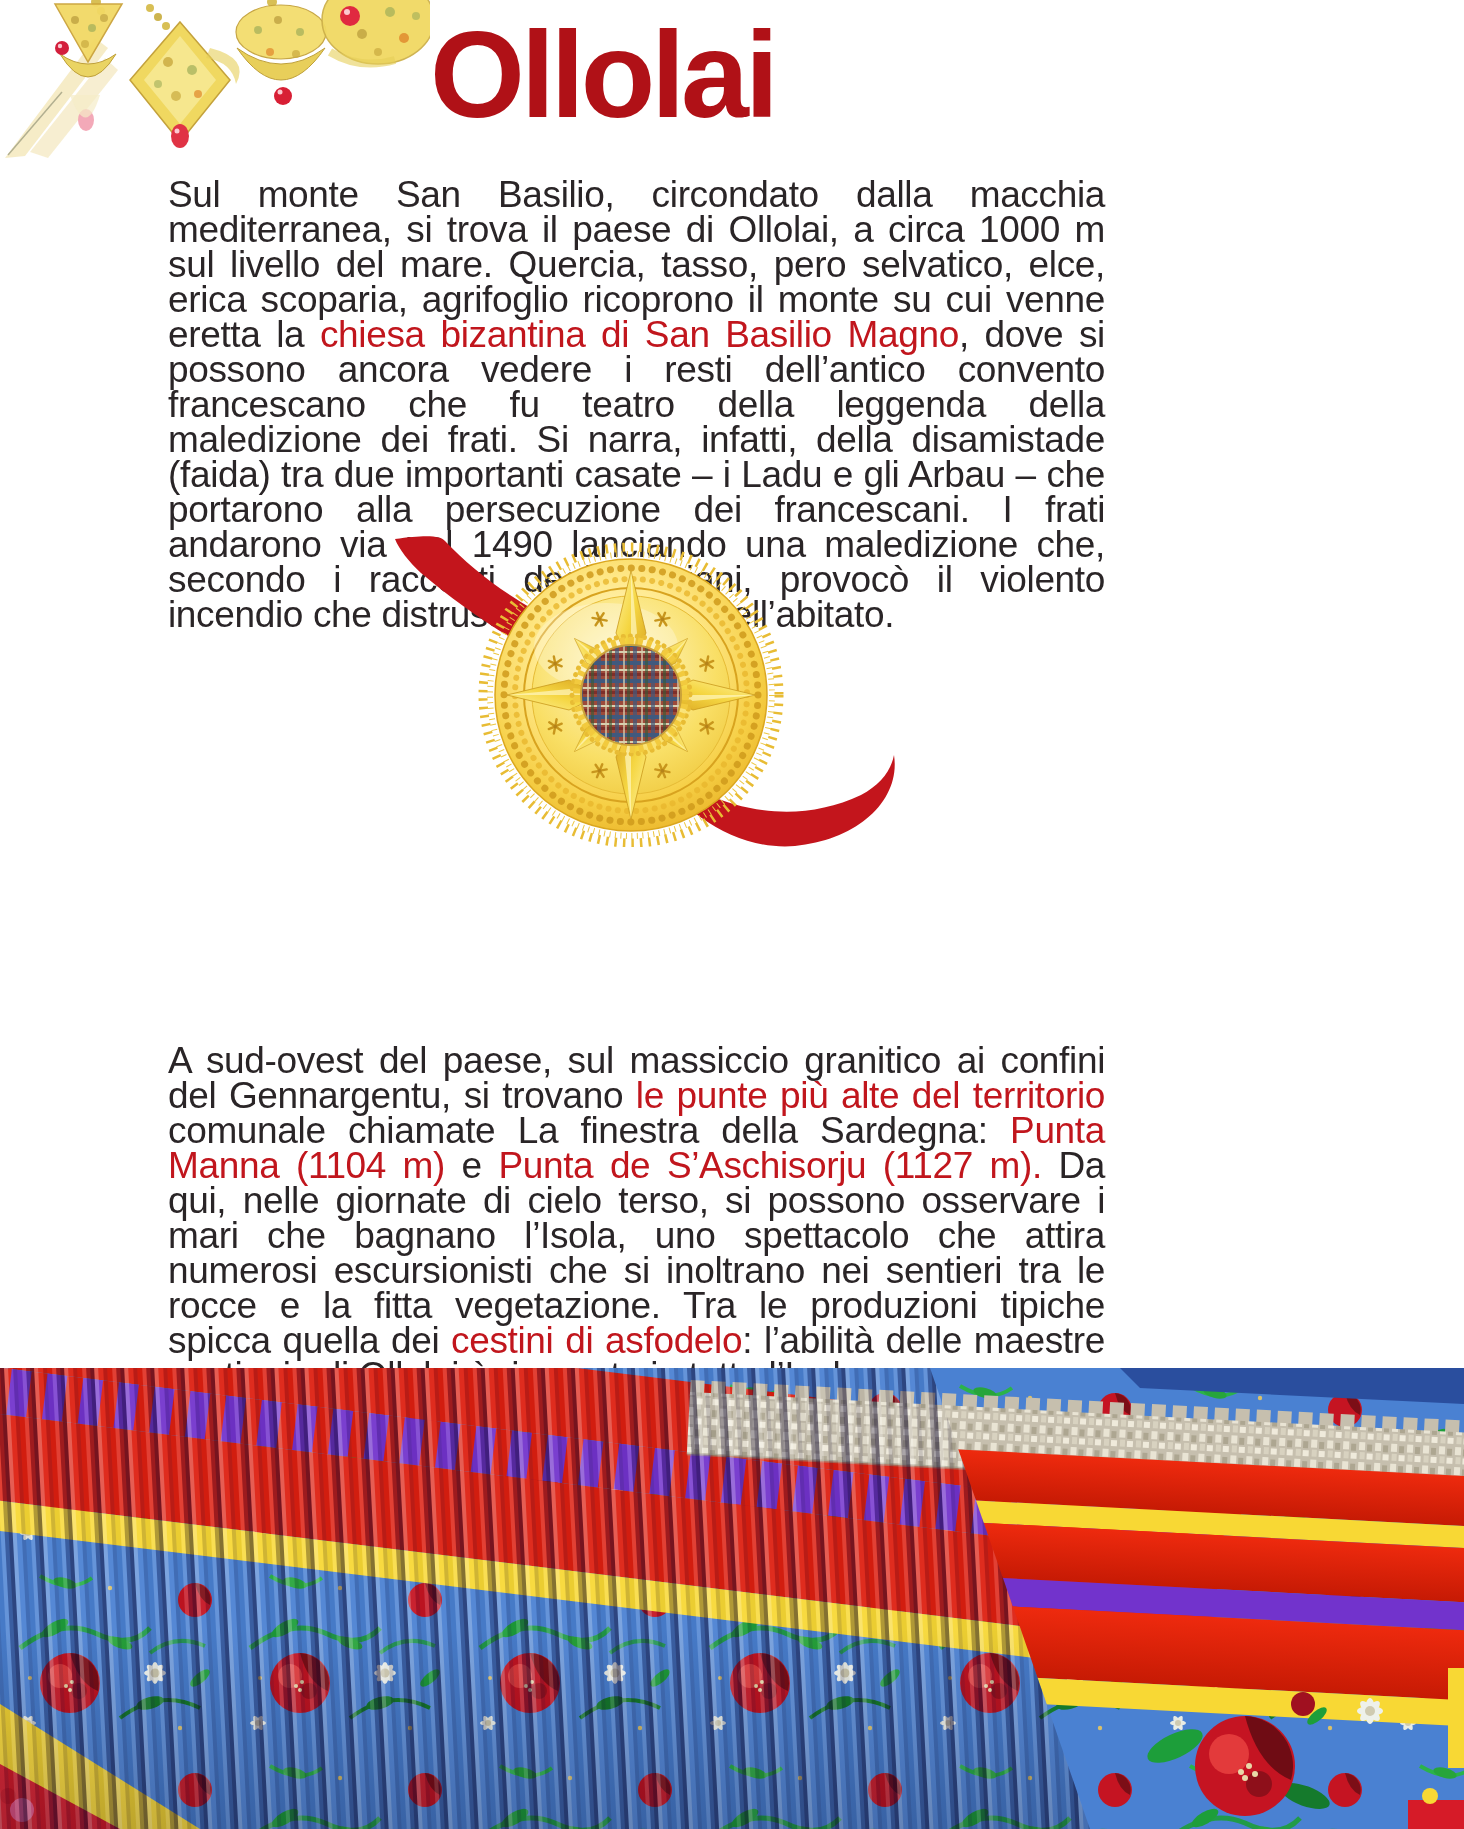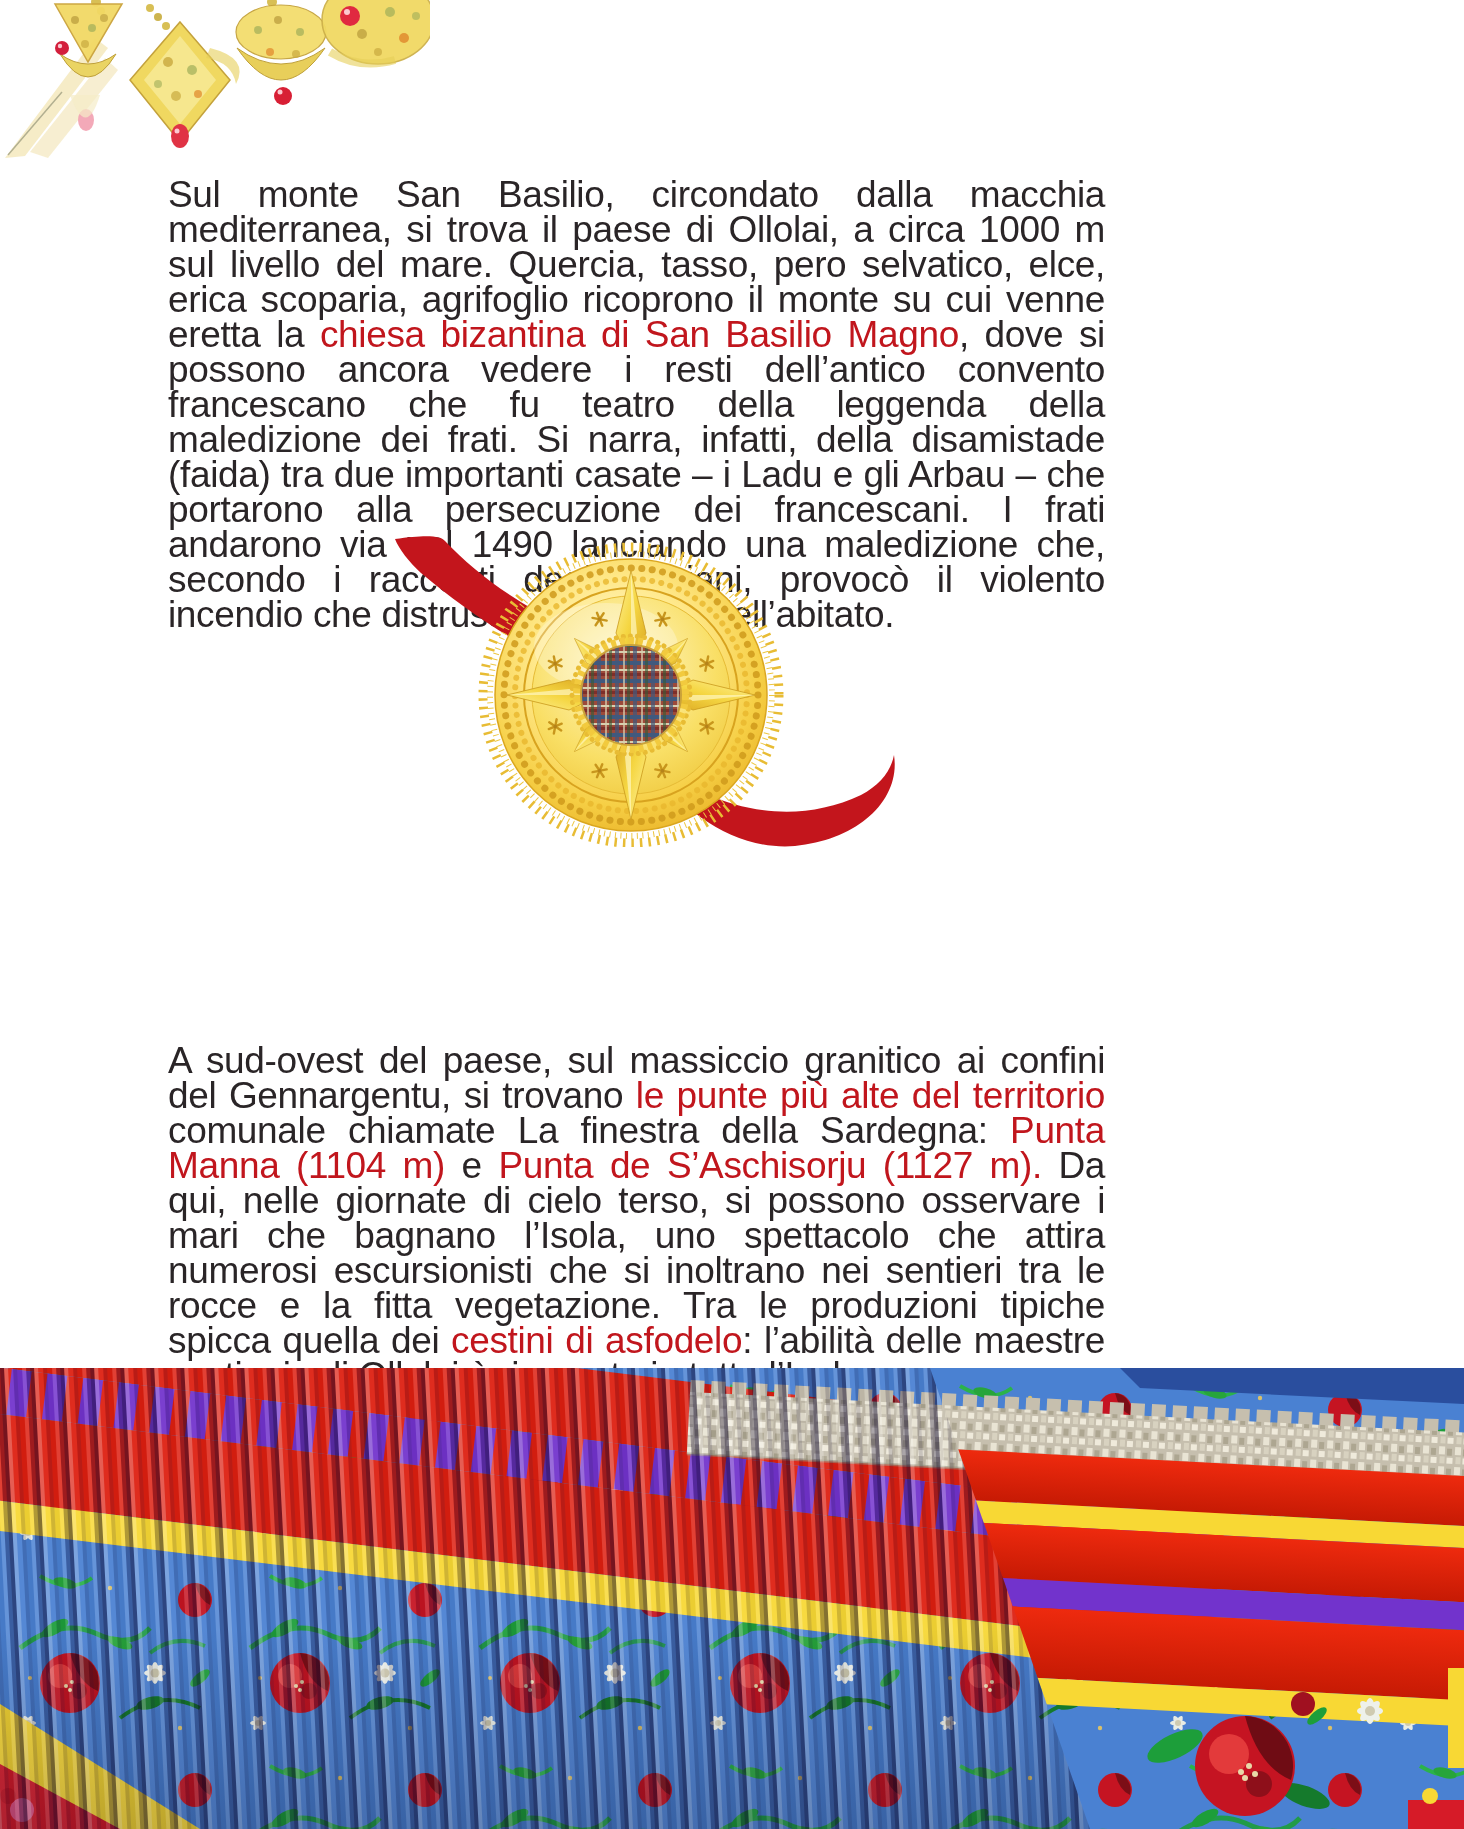--- a/index.html
+++ b/index.html
@@ -80,20 +80,21 @@
         <circle cx="390" cy="12" r="5" fill="#9fae58" opacity="0.7"></circle>
       <circle cx="404" cy="38" r="5" fill="#e0862a" opacity="0.8"></circle>
         <circle cx="378" cy="52" r="4" fill="#c9a93f" opacity="0.7"></circle>
       <circle cx="416" cy="16" r="4" fill="#9fae58" opacity="0.6"></circle>
       <circle cx="350" cy="16" r="10" fill="#e02940"></circle>
         <circle cx="347" cy="12" r="3" fill="#ffd9e0" opacity="0.9"></circle>
       <path d="M330,52 Q360,70 395,60" stroke="#e6ce58" stroke-width="8" fill="none" opacity="0.6"></path>
     </g>
   </svg>
 
+  <h1 class="title">Ollolai</h1>
 
   <p class="para para-1"><span class="plain">Sul monte San Basilio, circondato dalla macchia mediterranea, si trova il paese di Ollolai, a circa 1000 m sul livello del mare. Quercia, tasso, pero selvatico, elce, erica scoparia, agrifoglio ricoprono il monte su cui venne eretta la </span><span class="accent">chiesa bizantina di San Basilio Magno</span><span class="plain">, dove si possono ancora vedere i resti dell’antico convento francescano che fu teatro della leggenda della maledizione dei frati. Si narra, infatti, della disamistade (faida) tra due importanti casate – i Ladu e gli Arbau – che portarono alla persecuzione dei francescani. I frati andarono via nel 1490 lanciando una maledizione che, secondo i racconti degli anziani, provocò il violento incendio che distrusse gran parte dell’abitato.</span></p>
 
   <div class="medallion">
   <svg viewBox="0 0 515 312" width="515" height="312">
     <defs>
       <radialGradient id="goldR" cx="45%" cy="38%" r="75%">
         <stop offset="0%" stop-color="#fffde8"></stop>
             <stop offset="40%" stop-color="#ffe98c"></stop>
         <stop offset="70%" stop-color="#f6cf45"></stop>

